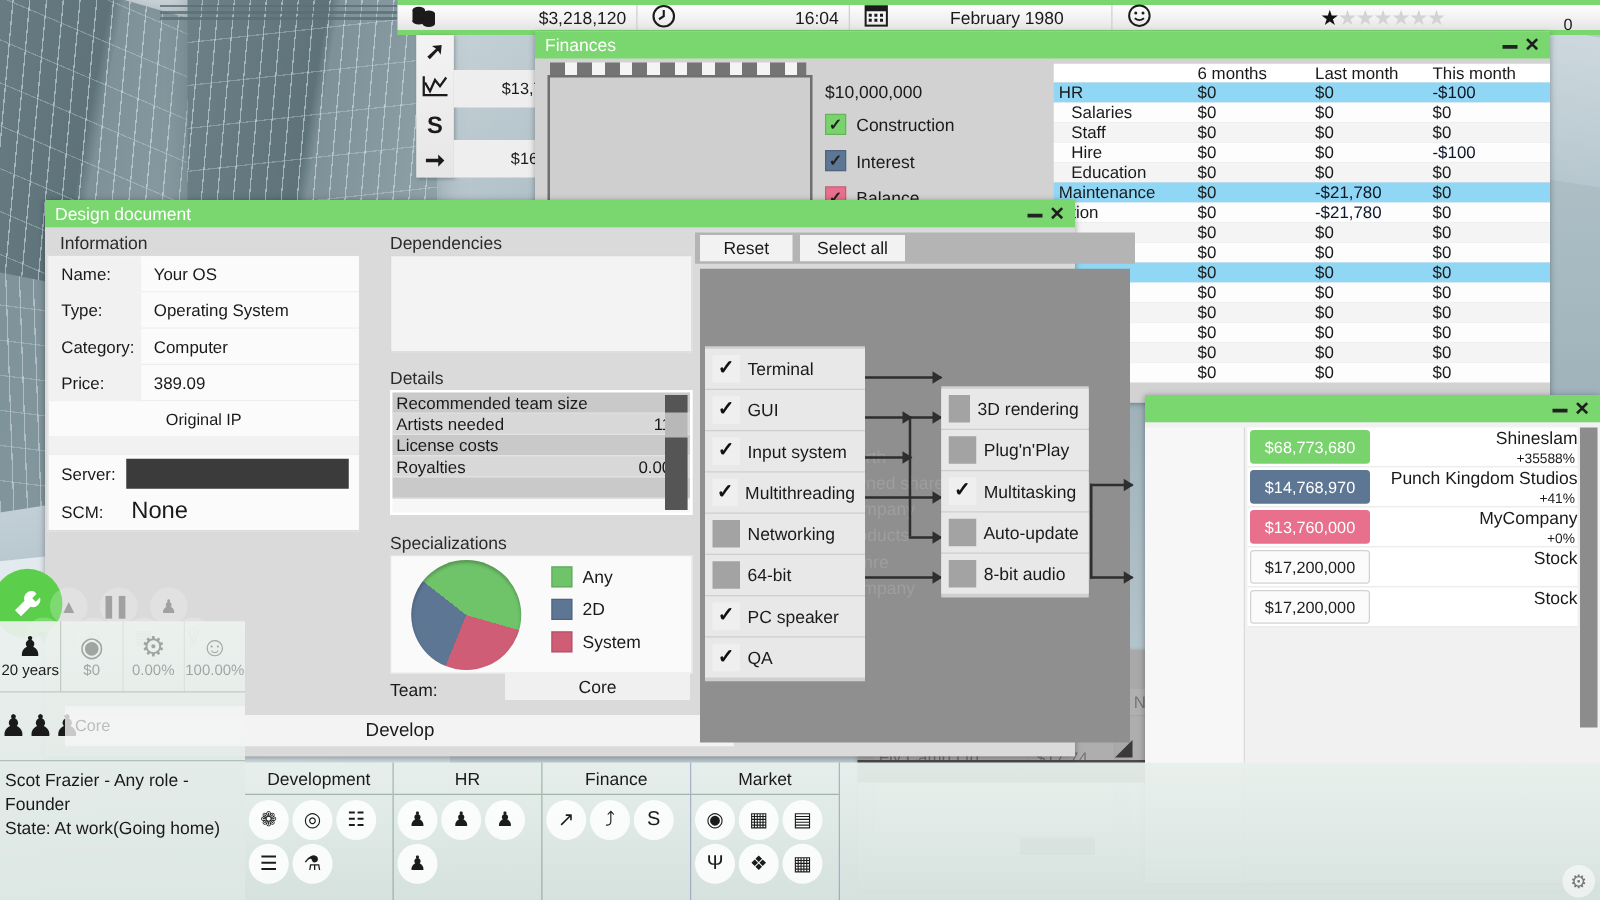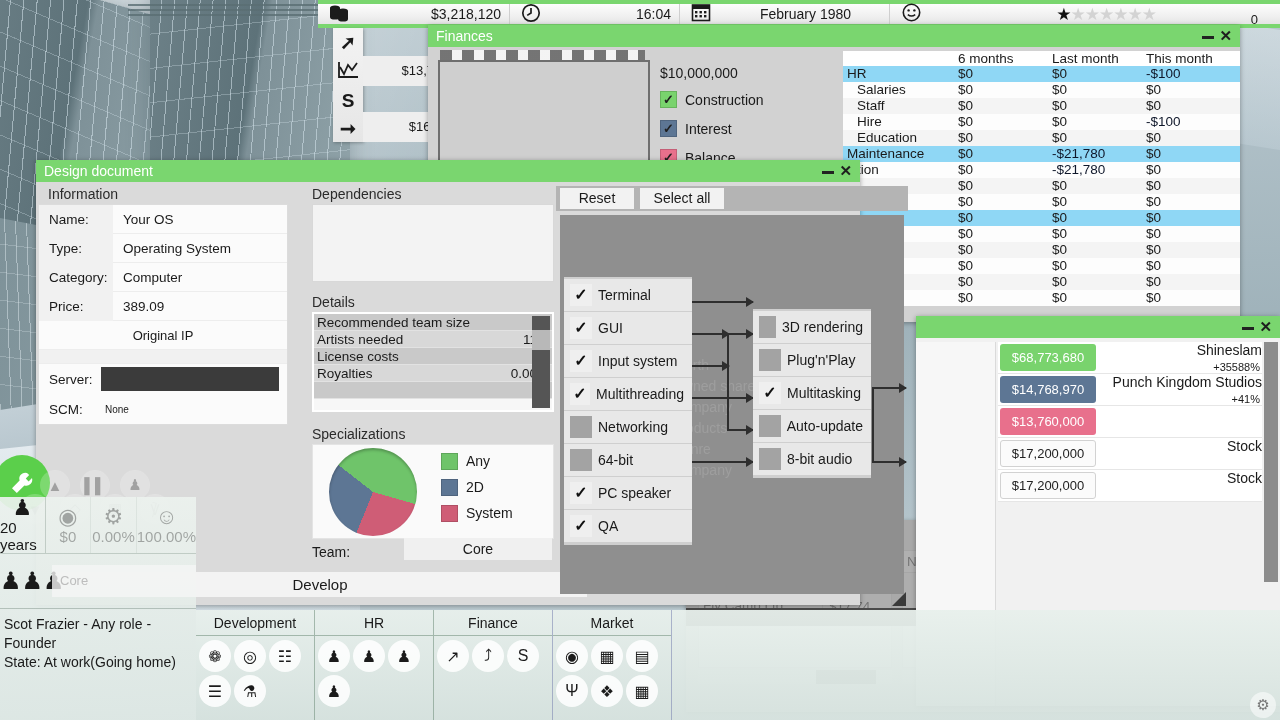--- a/index.html
+++ b/index.html
@@ -124,21 +124,21 @@
   .panel { position:absolute; background:#fafafa; border:1px solid #dcdcdc; }
 
   .info-table { position:absolute; left:2px; top:22px; width:250px; }
   .irow { display:flex; height:29px; align-items:center; border-bottom:1px solid #ededed; background:#fbfbfb; }
   .irow .k { width:74px; padding-left:10px; background:#f1f1f1; height:29px; line-height:29px; font-size:13.5px;}
   .irow .v { padding-left:10px; font-size:13.5px; }
   .irow.center { justify-content:center; }
   .srow { display:flex; align-items:center; height:30px; background:#fbfbfb; }
   .srow .k { width:62px; padding-left:10px; font-size:13.5px; }
   .dark-field { flex:1; height:24px; background:#3b3b3b; margin-right:8px; }
-  .none-field { flex:1; padding-left:4px; font-size:10px; }
+  .none-field { flex:1; padding-left:4px; font-size:19px; }
 
   .dep-box { position:absolute; left:276px; top:22px; width:242px; height:78px; background:#f3f3f3; border:1px solid #d8d8d8; }
 
   .det-box { position:absolute; left:276px; top:130px; width:242px; height:100px; background:#f7f7f7; border:2px solid #fff; }
   .det-row { display:flex; justify-content:space-between; height:17px; align-items:center; padding:0 3px; font-size:13.5px;
              background:#c9c9c9; border-bottom:1px solid #e2e2e2; }
   .det-row.alt { background:#d8d8d8; }
   .det-scroll { position:absolute; right:2px; top:2px; width:18px; bottom:2px; background:#b8b8b8; }
   .det-thumb { position:absolute; left:0; top:0; width:18px; height:14px; background:#555; }
   .det-thumb2{ position:absolute; left:0; bottom:0; width:18px; height:58px; background:#555; }
@@ -207,21 +207,21 @@
   .bw-cover { position:absolute; left:0; top:0; width:320px; height:105px; background:rgba(150,150,150,.72); }
   .bw-cover2{ position:absolute; left:0; top:88px; width:296px; height:18px; background:#4a4a4a; }
 
   
   #charpanel { position:absolute; left:0; top:497px; width:196px; height:223px;
                background: linear-gradient(180deg, rgba(236,242,238,.92), rgba(222,232,228,.92)); }
   .cp-stats { display:flex; height:56px; }
   .cp-cell { flex:1; border-right:1px solid rgba(120,140,130,.35); position:relative;
              display:flex; flex-direction:column; align-items:center; justify-content:center; }
   .cp-cell .ico { font-size:22px; line-height:1; }
-  .cp-cell .val { font-size:15px; }
+  .cp-cell .val { font-size:12px; }
   .cp-cell.dim { opacity:.35; }
   .cp-team { height:56px; display:flex; align-items:center; border-top:1px solid rgba(120,140,130,.35);
              border-bottom:1px solid rgba(120,140,130,.45); }
   .cp-team .ico { width:52px; text-align:center; font-size:24px; }
   .cp-team .fld { flex:1; height:32px; background:rgba(245,245,245,.8); color:#bdbdbd; line-height:32px; padding-left:8px; }
   .cp-txt { padding:6px 4px; font-size:14px; line-height:19px; }
   .wrench { position:absolute; left:-6px; top:455px; width:56px; height:56px; border-radius:50%;
             background:#5bcf4b; color:#fff; display:flex; align-items:center; justify-content:center; font-size:26px; }
   .toolrow { position:absolute; left:40px; top:470px; width:152px; height:46px; opacity:.35; }
   .toolrow span { position:absolute; width:30px; height:30px; border-radius:50%; background:rgba(255,255,255,.6);
@@ -522,20 +522,21 @@
           <div class="mk-row">
             <span class="mk-bar" style="background:#79d36d">$68,773,680</span>
             <span class="mk-info"><span class="mk-name">Shineslam</span><span class="mk-pct">+35588%</span></span>
           </div>
           <div class="mk-row">
             <span class="mk-bar" style="background:#5d7694">$14,768,970</span>
             <span class="mk-info"><span class="mk-name">Punch Kingdom Studios</span><span class="mk-pct">+41%</span></span>
           </div>
           <div class="mk-row">
             <span class="mk-bar" style="background:#e8708c">$13,760,000</span>
+            <span class="mk-info"><span class="mk-name">MyCompany</span><span class="mk-pct">+0%</span></span>
           </div>
           <div class="mk-row">
             <span class="mk-bar plain" style="">$17,200,000</span>
             <span class="mk-info"><span class="mk-name">Stock</span><span class="mk-pct"></span></span>
           </div>
           <div class="mk-row">
             <span class="mk-bar plain" style="">$17,200,000</span>
             <span class="mk-info"><span class="mk-name">Stock</span><span class="mk-pct"></span></span>
           </div>
         </div>

